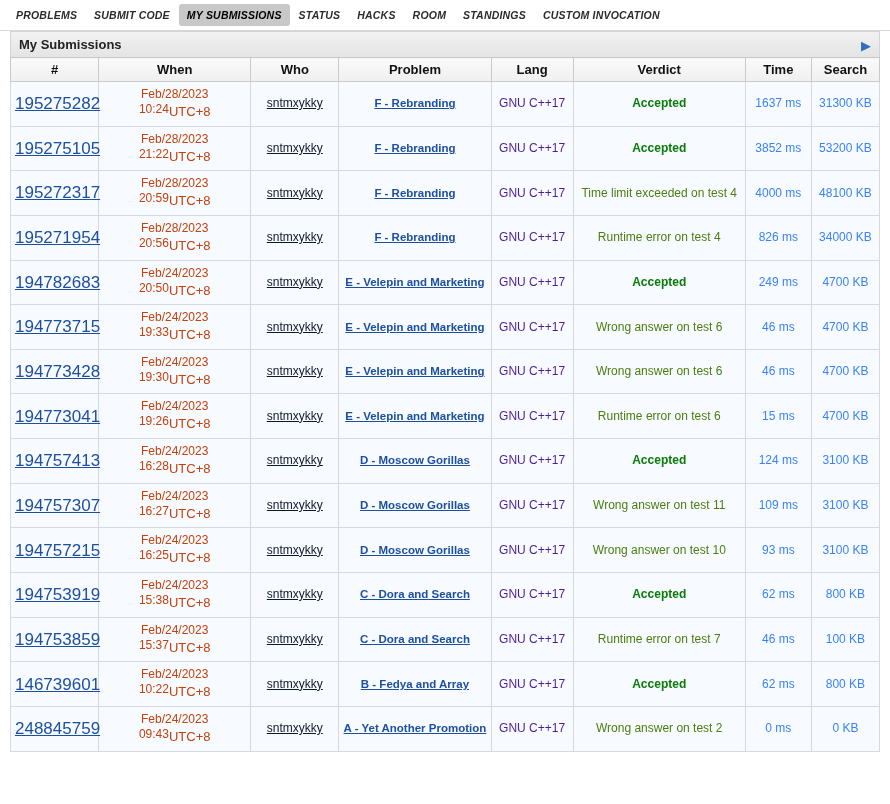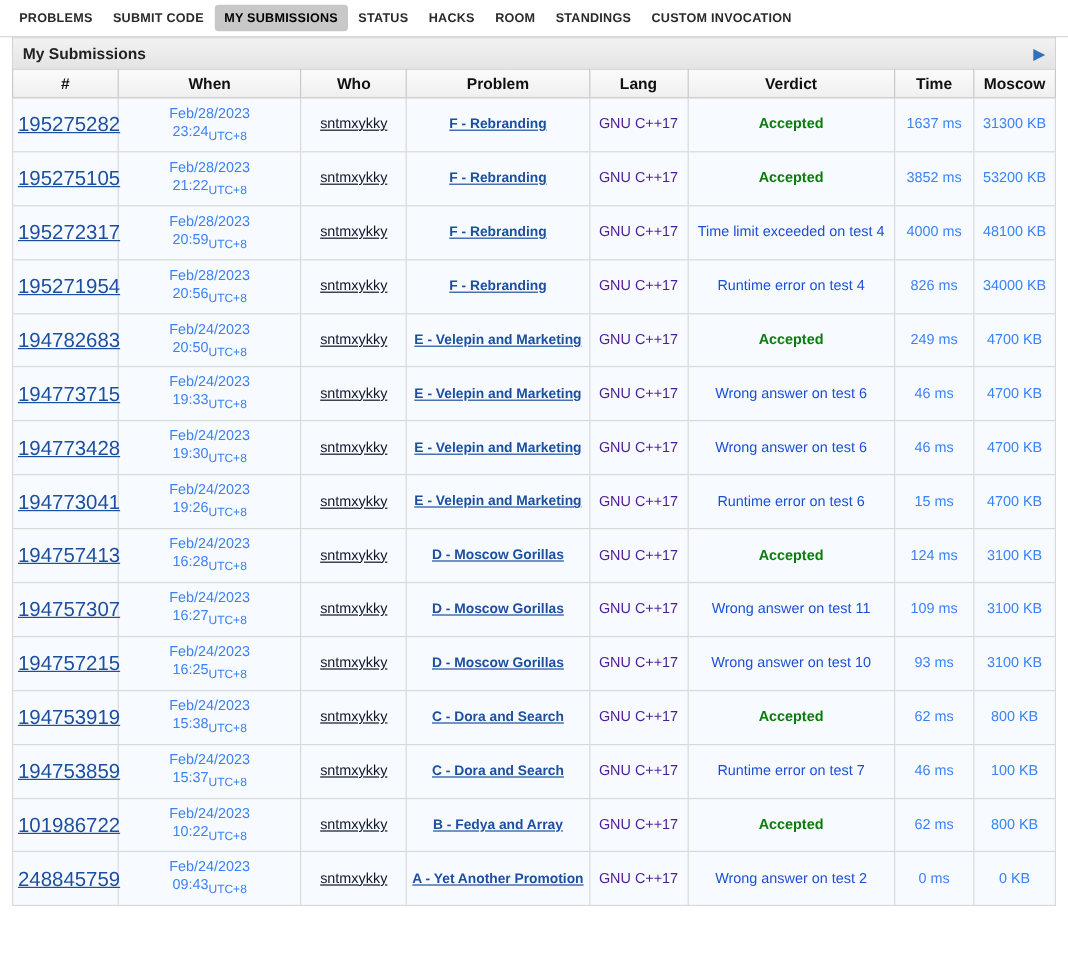--- a/index.html
+++ b/index.html
@@ -30,20 +30,21 @@
     font-size: 10.5px;
     font-weight: bold;
     letter-spacing: 0.2px;
     color: #2b2b2b;
     text-transform: uppercase;
     padding: 5px 8px;
     margin-right: 1px;
     text-decoration: none;
     white-space: nowrap;
     cursor: pointer;
+    font-style: italic;
   }
   .nav-item.active {
     background: #c8c8c8;
     border-radius: 3px;
     color: #000;
   }
 
   
   .page {
     padding: 0 10px;
@@ -116,25 +117,25 @@
   col.c-verdict { width: 172px; }
   col.c-time    { width: 66px; }
   col.c-memory  { width: 68px; }
 
   td.id a {
     color: #1d4fa0;
     text-decoration: underline;
     font-size: 17px;
   }
   td.when {
-    color: #3b82f6;
+    color: #c2410c;
     font-size: 11.5px;
   }
   td.when .utc {
-    font-size: 10px;
+    font-size: 13px;
     vertical-align: sub;
   }
   td.who {
     color: #0f172a;
     font-size: 11.5px;
     text-decoration: underline;
   }
   td.problem a {
     color: #1d4fa0;
     text-decoration: underline;
@@ -146,21 +147,21 @@
     color: #4c1d95;
   }
   td.verdict {
     font-size: 11.5px;
   }
   .v-accepted {
     color: #0b7c0b;
     font-weight: bold;
   }
   .v-failed {
-    color: #1d4ed8;
+    color: #4d7c0f;
   }
   td.time, td.memory {
     font-size: 11.5px;
     color: #3b82f6;
     text-align: right;
     padding-right: 9px;
   }
   a { cursor: pointer; }
 </style>
 </head>
@@ -196,29 +197,29 @@
     </colgroup>
     <thead>
       <tr id="header-row">
           <th>#</th>
           <th>When</th>
           <th>Who</th>
           <th>Problem</th>
           <th>Lang</th>
           <th>Verdict</th>
           <th>Time</th>
-          <th>Moscow</th>
+          <th>Search</th>
         </tr>
     </thead>
     <tbody id="table-body">
         <tr>
           <td class="id"><a>195275282</a></td>
           <td class="when">
             <div>Feb/28/2023</div>
-            <div><span>23:24</span><span class="utc">UTC+8</span></div>
+            <div><span>10:24</span><span class="utc">UTC+8</span></div>
           </td>
           <td class="who">sntmxykky</td>
           <td class="problem"><a>F - Rebranding</a></td>
           <td class="lang">GNU C++17</td>
           <td class="verdict"><span class="v-accepted">Accepted</span></td>
           <td class="time">1637 ms</td>
           <td class="memory">31300 KB</td>
         </tr>
         <tr>
           <td class="id"><a>195275105</a></td>
@@ -370,21 +371,21 @@
             <div><span>15:37</span><span class="utc">UTC+8</span></div>
           </td>
           <td class="who">sntmxykky</td>
           <td class="problem"><a>C - Dora and Search</a></td>
           <td class="lang">GNU C++17</td>
           <td class="verdict"><span class="v-failed">Runtime error on test 7</span></td>
           <td class="time">46 ms</td>
           <td class="memory">100 KB</td>
         </tr>
         <tr>
-          <td class="id"><a>101986722</a></td>
+          <td class="id"><a>146739601</a></td>
           <td class="when">
             <div>Feb/24/2023</div>
             <div><span>10:22</span><span class="utc">UTC+8</span></div>
           </td>
           <td class="who">sntmxykky</td>
           <td class="problem"><a>B - Fedya and Array</a></td>
           <td class="lang">GNU C++17</td>
           <td class="verdict"><span class="v-accepted">Accepted</span></td>
           <td class="time">62 ms</td>
           <td class="memory">800 KB</td>

